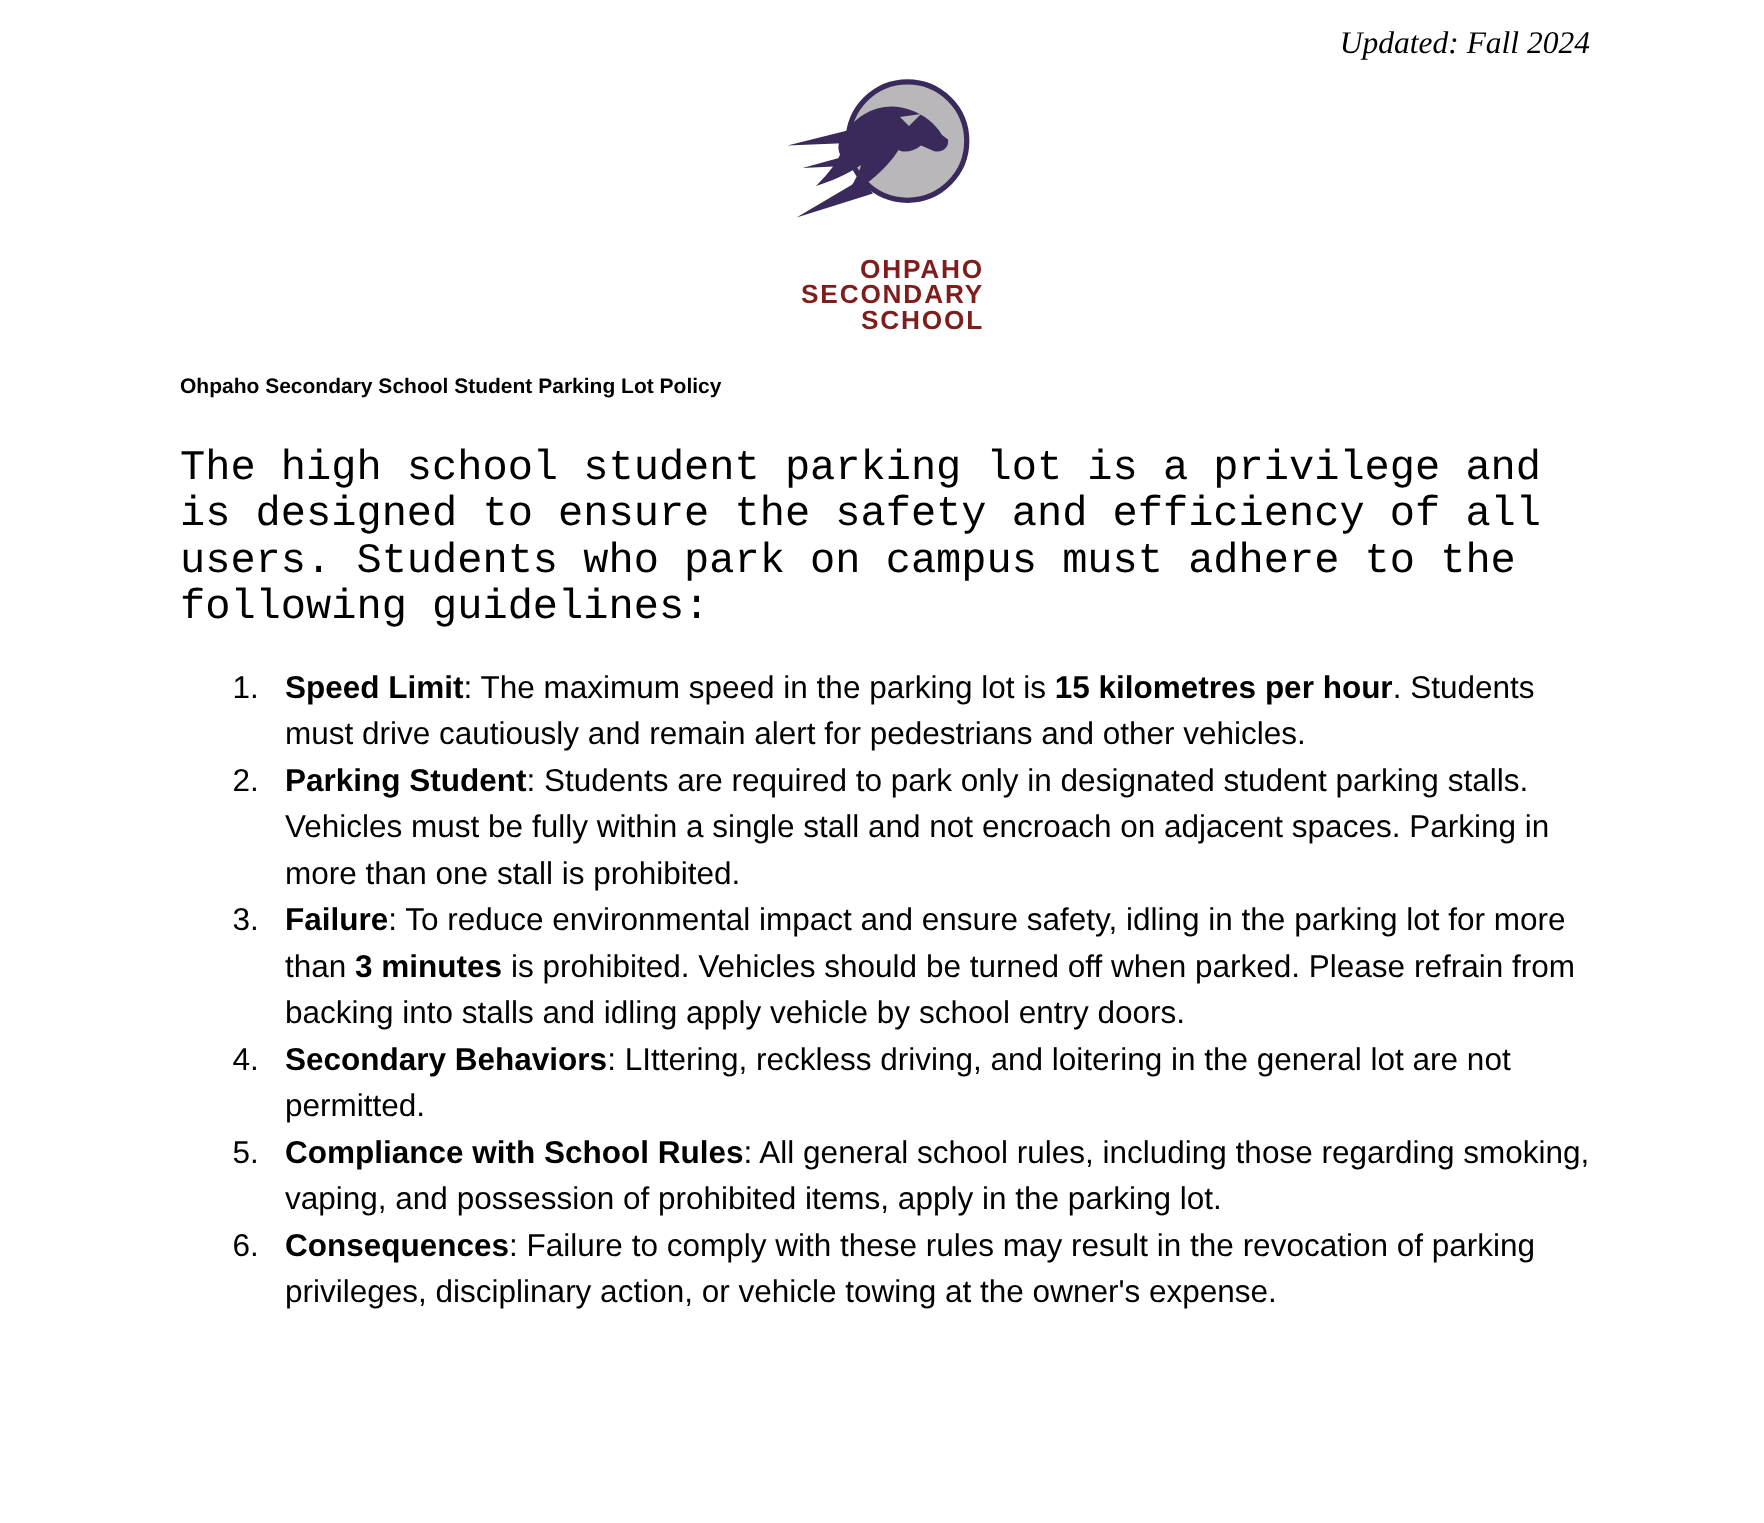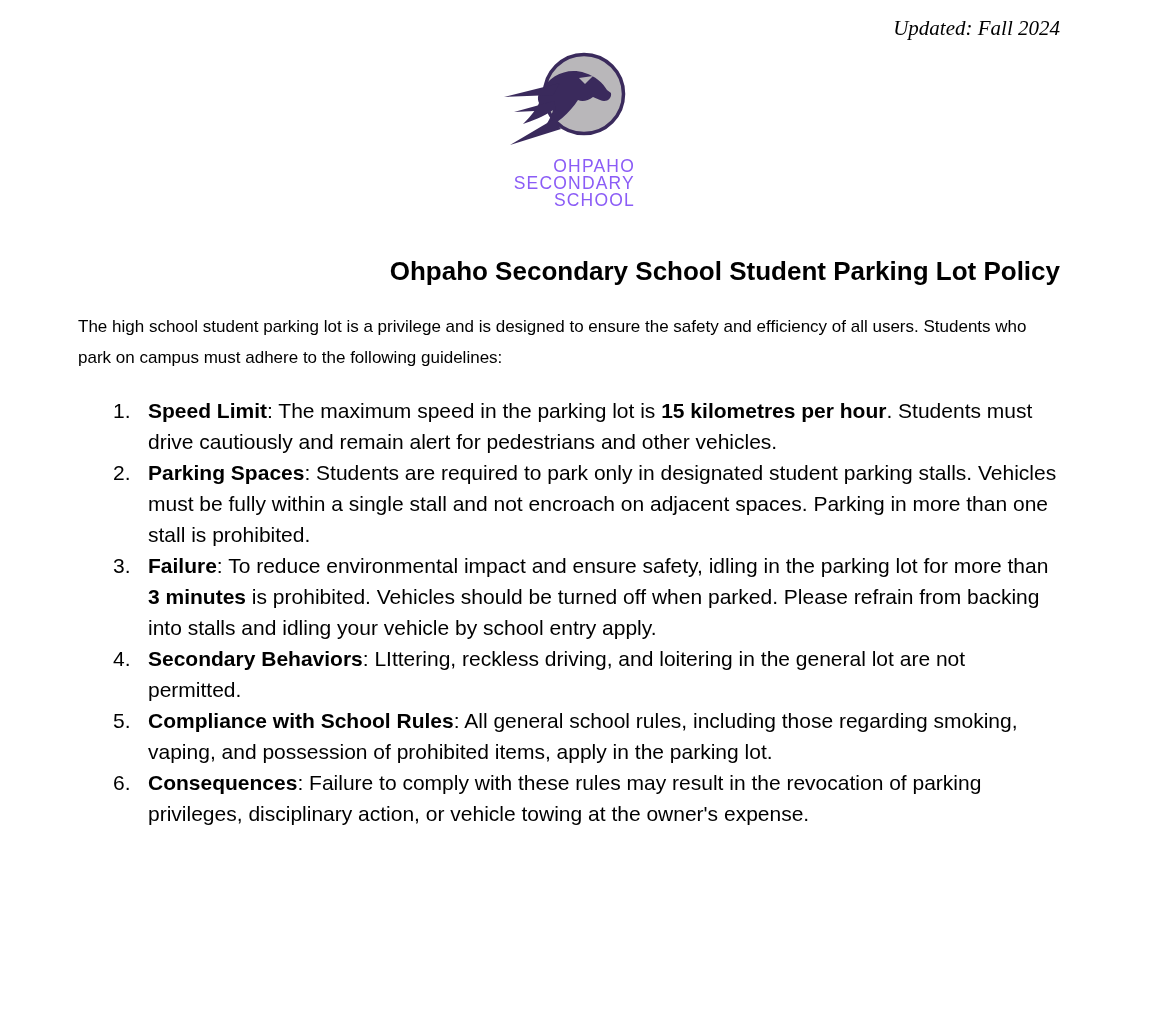--- a/index.html
+++ b/index.html
@@ -8,53 +8,54 @@
     height: 1015px;
     background: #ffffff;
     color: #000000;
     font-family: "Liberation Sans", sans-serif;
     overflow: hidden;
   }
   .page {
     box-sizing: border-box;
     width: 1176px;
     height: 1015px;
-    padding: 14px 116px 0 78px;
+    padding: 14px 116px 0 120px;
   }
   .updated {
     text-align: right;
     font-family: "Liberation Serif", serif;
     font-style: italic;
     font-size: 21px;
     line-height: 28px;
   }
   .logo {
     width: 132px;
     margin: 6px auto 0 auto;
   }
   .logo svg { display: block; }
   .logo-name {
-    margin-top: 8px;
+    margin-top: 21px;
     text-align: right;
-    color: #8b5cf6;
-    font-weight: 400;
+    color: #7f1d1d;
+    font-weight: 700;
     font-size: 17.5px;
     line-height: 17px;
     letter-spacing: 1.2px;
   }
   .title {
-    margin-top: 47px;
-    text-align: right;
-    font-size: 26px;
+    margin-top: 20px;
+    text-align: left;
+    font-size: 14px;
     font-weight: 700;
     line-height: 31px;
   }
   .para {
-    font-size: 17px;
+    font-size: 28px;
     line-height: 31px;
+    font-family: Liberation Mono, monospace;
   }
   .intro { margin-top: 24px; }
   .policy-list { margin-top: 22px; }
   .p-item {
     position: relative;
     padding-left: 70px;
     font-size: 21px;
     line-height: 31px;
   }
   .p-num {
@@ -102,21 +103,21 @@
       <div>SCHOOL</div>
     </div>
   </div>
 
   <div class="title">Ohpaho Secondary School Student Parking Lot Policy</div>
 
   <div class="para intro">The high school student parking lot is a privilege and is designed to ensure the safety and efficiency of all users. Students who park on campus must adhere to the following guidelines:</div>
 
   <div class="policy-list">
       <div class="p-item"><span class="p-num">1.</span><span class="b">Speed Limit</span><span>: The maximum speed in the parking lot is </span><span class="b">15 kilometres per hour</span><span>. Students must drive cautiously and remain alert for pedestrians and other vehicles.</span></div>
-      <div class="p-item"><span class="p-num">2.</span><span class="b">Parking Spaces</span><span>: Students are required to park only in designated student parking stalls. Vehicles must be fully within a single stall and not encroach on adjacent spaces. Parking in more than one stall is prohibited.</span></div>
-      <div class="p-item"><span class="p-num">3.</span><span class="b">Failure</span><span>: To reduce environmental impact and ensure safety, idling in the parking lot for more than </span><span class="b">3 minutes</span><span> is prohibited. Vehicles should be turned off when parked. Please refrain from backing into stalls and idling your vehicle by school entry apply.</span></div>
+      <div class="p-item"><span class="p-num">2.</span><span class="b">Parking Student</span><span>: Students are required to park only in designated student parking stalls. Vehicles must be fully within a single stall and not encroach on adjacent spaces. Parking in more than one stall is prohibited.</span></div>
+      <div class="p-item"><span class="p-num">3.</span><span class="b">Failure</span><span>: To reduce environmental impact and ensure safety, idling in the parking lot for more than </span><span class="b">3 minutes</span><span> is prohibited. Vehicles should be turned off when parked. Please refrain from backing into stalls and idling apply vehicle by school entry doors.</span></div>
       <div class="p-item"><span class="p-num">4.</span><span class="b">Secondary Behaviors</span><span>: LIttering, reckless driving, and loitering in the general lot are not permitted.</span></div>
       <div class="p-item"><span class="p-num">5.</span><span class="b">Compliance with School Rules</span><span>: All general school rules, including those regarding smoking, vaping, and possession of prohibited items, apply in the parking lot.</span></div>
       <div class="p-item"><span class="p-num">6.</span><span class="b">Consequences</span><span>: Failure to comply with these rules may result in the revocation of parking privileges, disciplinary action, or vehicle towing at the owner's expense.</span></div>
     </div>
 
 
 </div>
 
 </body></html>

